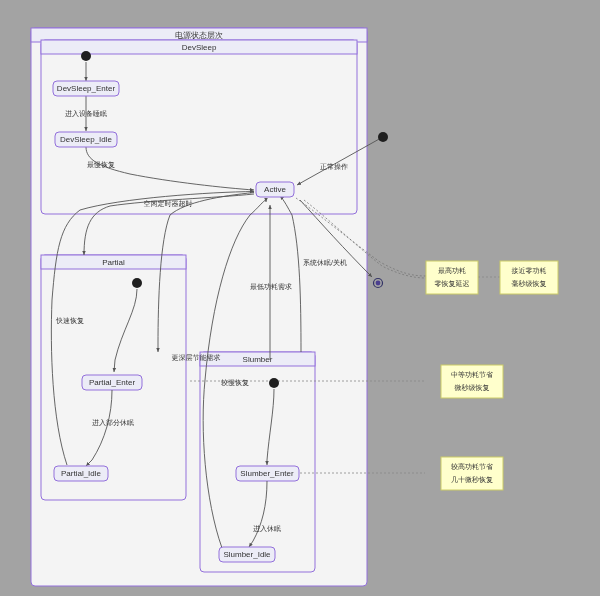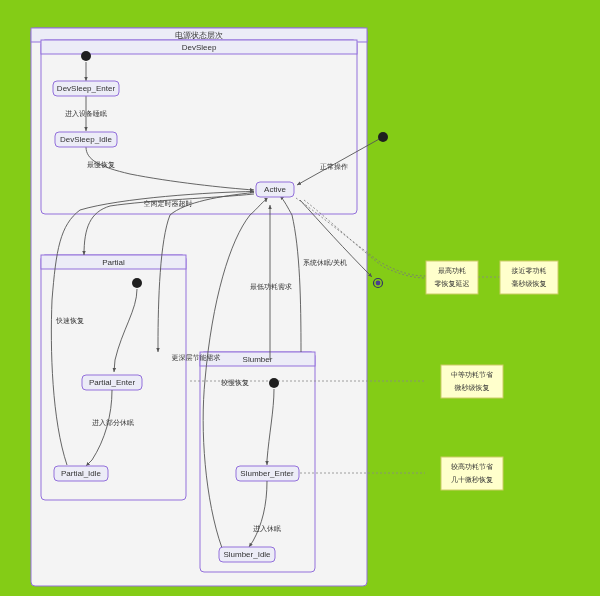--- a/index.html
+++ b/index.html
@@ -1,17 +1,17 @@
 <!DOCTYPE html>
 <html><head>
 <meta charset="utf-8">
 <style>
   html,body{margin:0;padding:0;background:#ffffff;}
   body{font-family:"Liberation Sans","DejaVu Sans",sans-serif;}
-  #stage{position:relative;width:600px;height:596px;background:#84cc16;overflow:hidden;}
+  #stage{position:relative;width:600px;height:596px;background:#a3a3a3;overflow:hidden;}
   svg#diagram{position:absolute;left:0;top:0;width:600px;height:596px;}
   .composite-rect{fill:#f4f4f4;stroke:#9370db;stroke-width:1;rx:4;ry:4;}
   .composite-title-bar{fill:#ececf7;stroke:#9370db;stroke-width:1;}
   .composite-title{font-size:8px;fill:#333333;text-anchor:middle;dominant-baseline:middle;}
   .state-box{fill:#ececf7;stroke:#9370db;stroke-width:1;rx:4;ry:4;}
   .state-label{font-size:8px;fill:#333333;text-anchor:middle;dominant-baseline:middle;}
   .edge{fill:none;stroke:#555555;stroke-width:0.9;}
   .edge-dotted{fill:none;stroke:#777777;stroke-width:0.8;stroke-dasharray:2,2;}
   .note-link{fill:none;stroke:#888888;stroke-width:0.8;stroke-dasharray:2,2;}
   .edge-label{font-size:7px;fill:#333333;text-anchor:middle;dominant-baseline:middle;}

